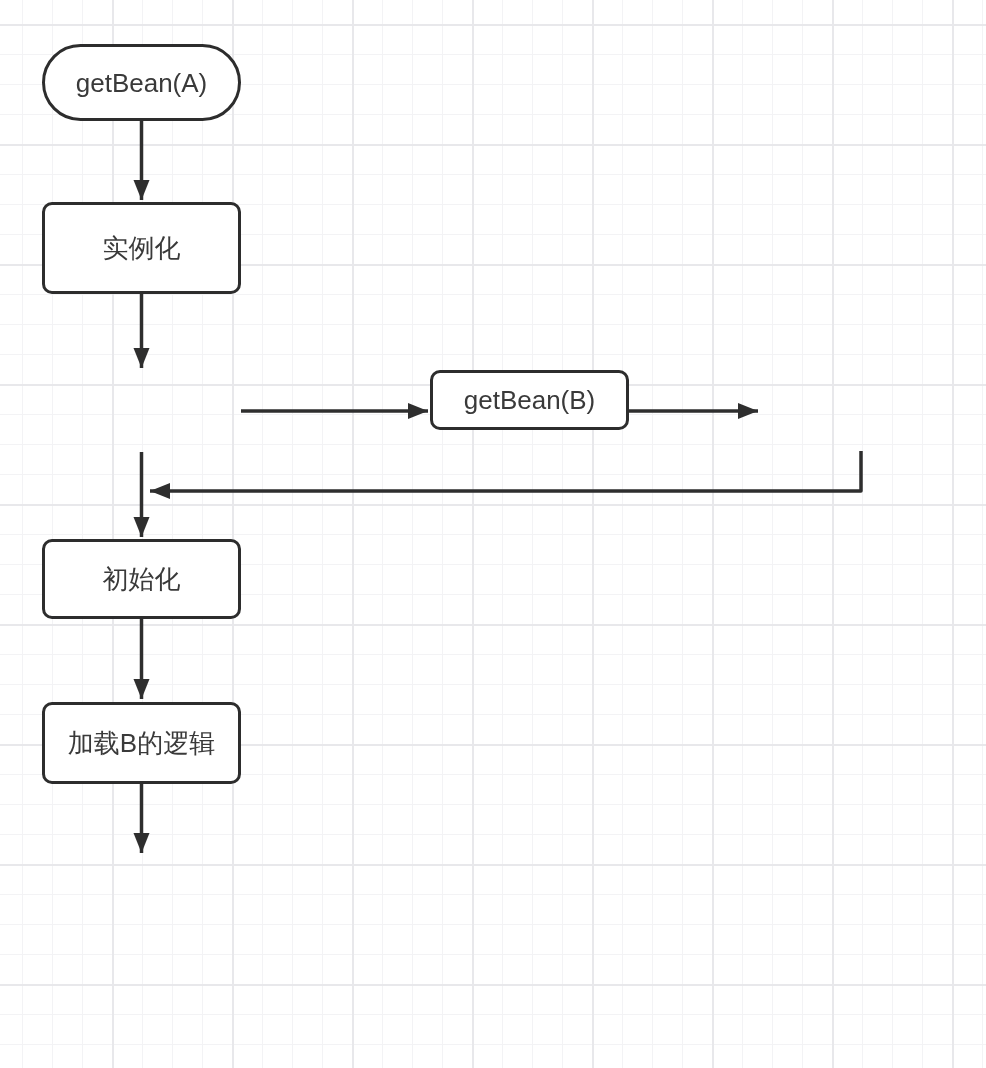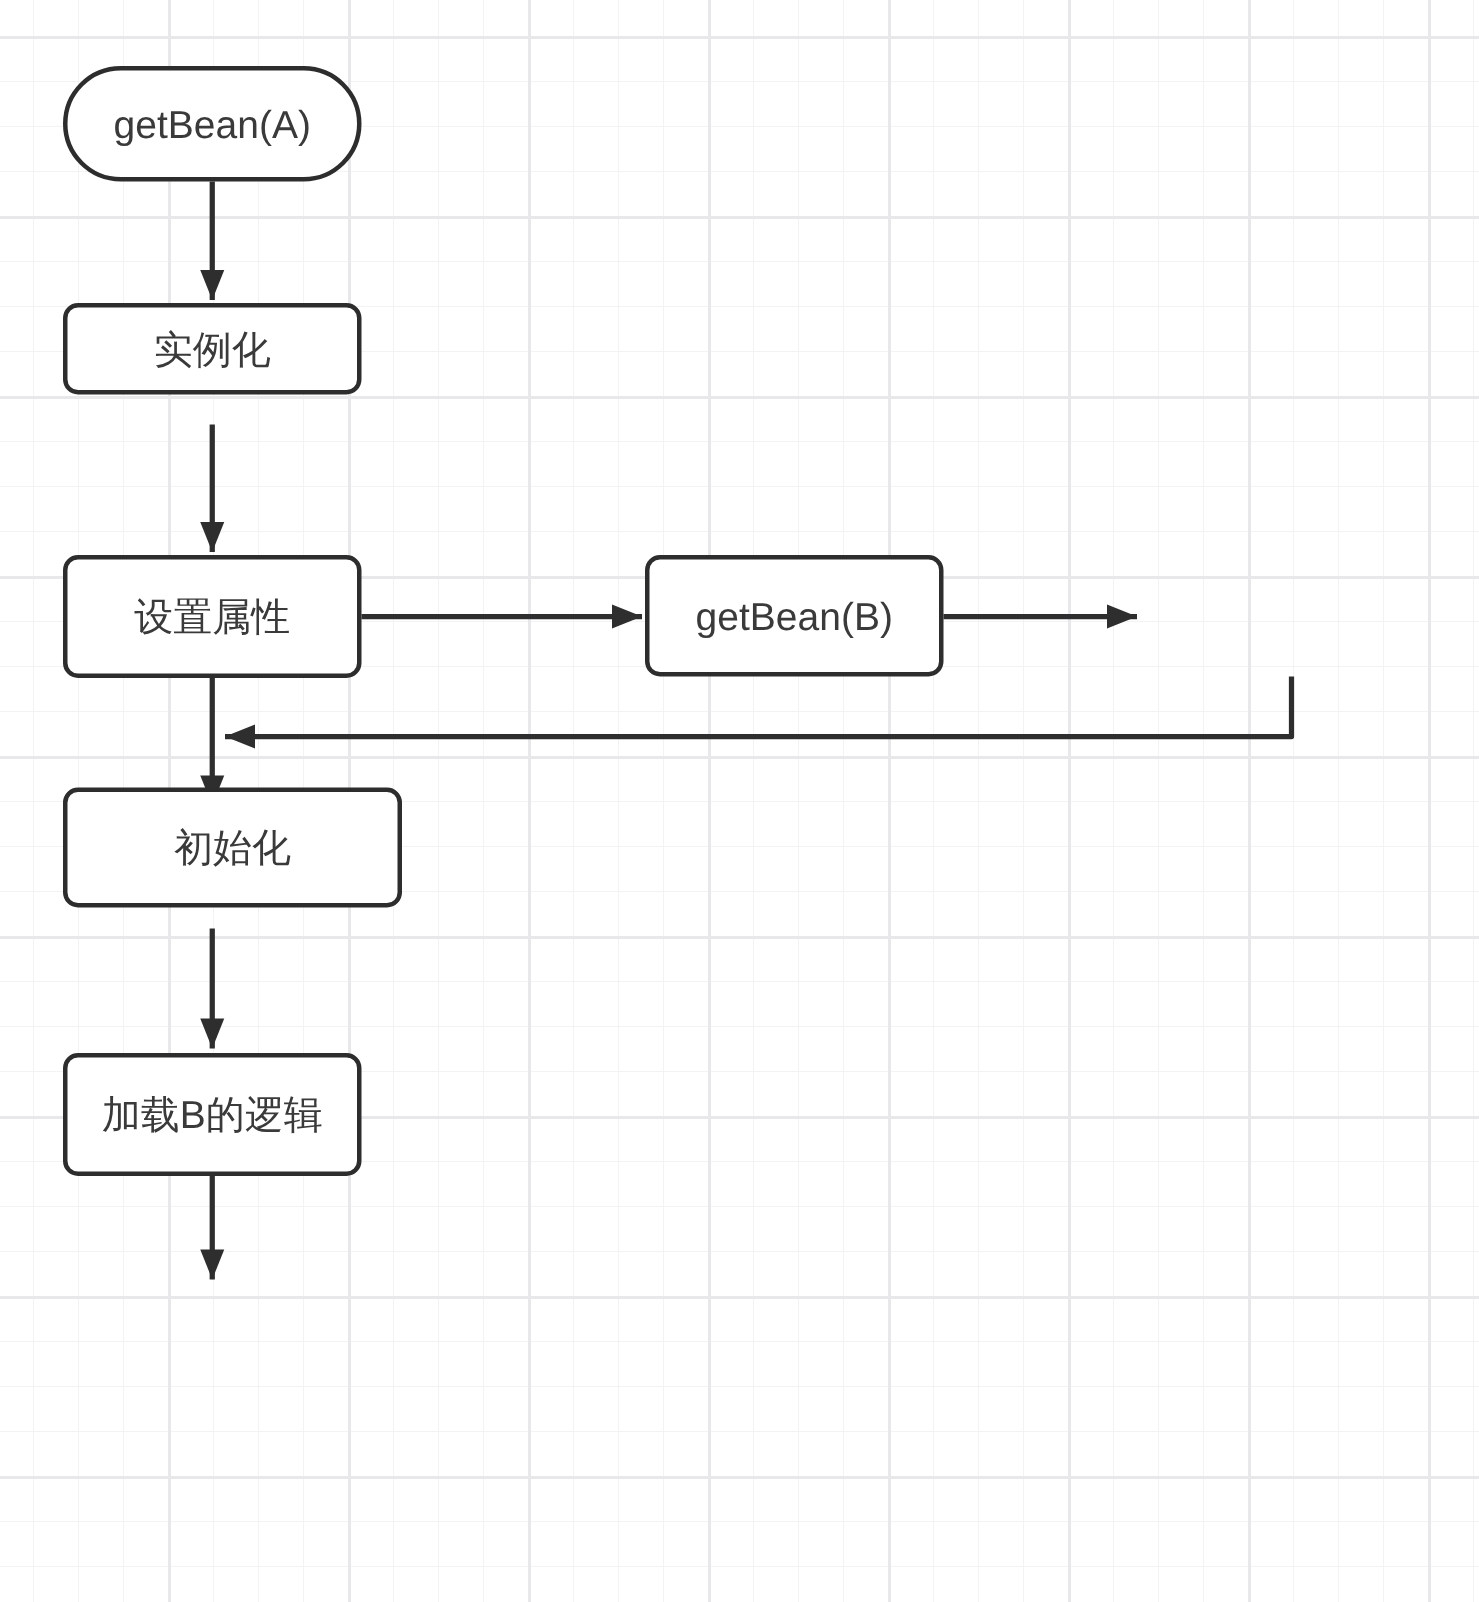--- a/index.html
+++ b/index.html
@@ -70,34 +70,31 @@
     <path d="M629,411 L758,411" marker-end="url(#arrow)"></path>
     <path d="M861,451 L861,491 L150,491" marker-end="url(#arrow)"></path>
     <path d="M141.5,619 L141.5,699" marker-end="url(#arrow)"></path>
     <path d="M141.5,784 L141.5,853" marker-end="url(#arrow)"></path>
   </svg>
 
   <div class="node pill" style="left:42px;top:44px;width:199px;height:77px">
     <span>getBean(A)</span>
   </div>
 
-  <div class="node rect" style="left:42px;top:202px;width:199px;height:61px">
+  <div class="node rect" style="left:42px;top:202px;width:199px;height:92px">
     <span>实例化</span>
   </div>
 
-  <div class="node rect" style="left:42px;top:370px;width:199px;height:82px">
-    <span>设置属性</span>
-  </div>
 
-  <div class="node rect" style="left:430px;top:370px;width:199px;height:81px">
+  <div class="node rect" style="left:430px;top:370px;width:199px;height:60px">
     <span>getBean(B)</span>
   </div>
 
 
-  <div class="node rect" style="left:42px;top:525px;width:226px;height:80px">
+  <div class="node rect" style="left:42px;top:539px;width:199px;height:80px">
     <span>初始化</span>
   </div>
 
   <div class="node rect" style="left:42px;top:702px;width:199px;height:82px">
     <span>加载B的逻辑</span>
   </div>
 
 
 </div>
 

